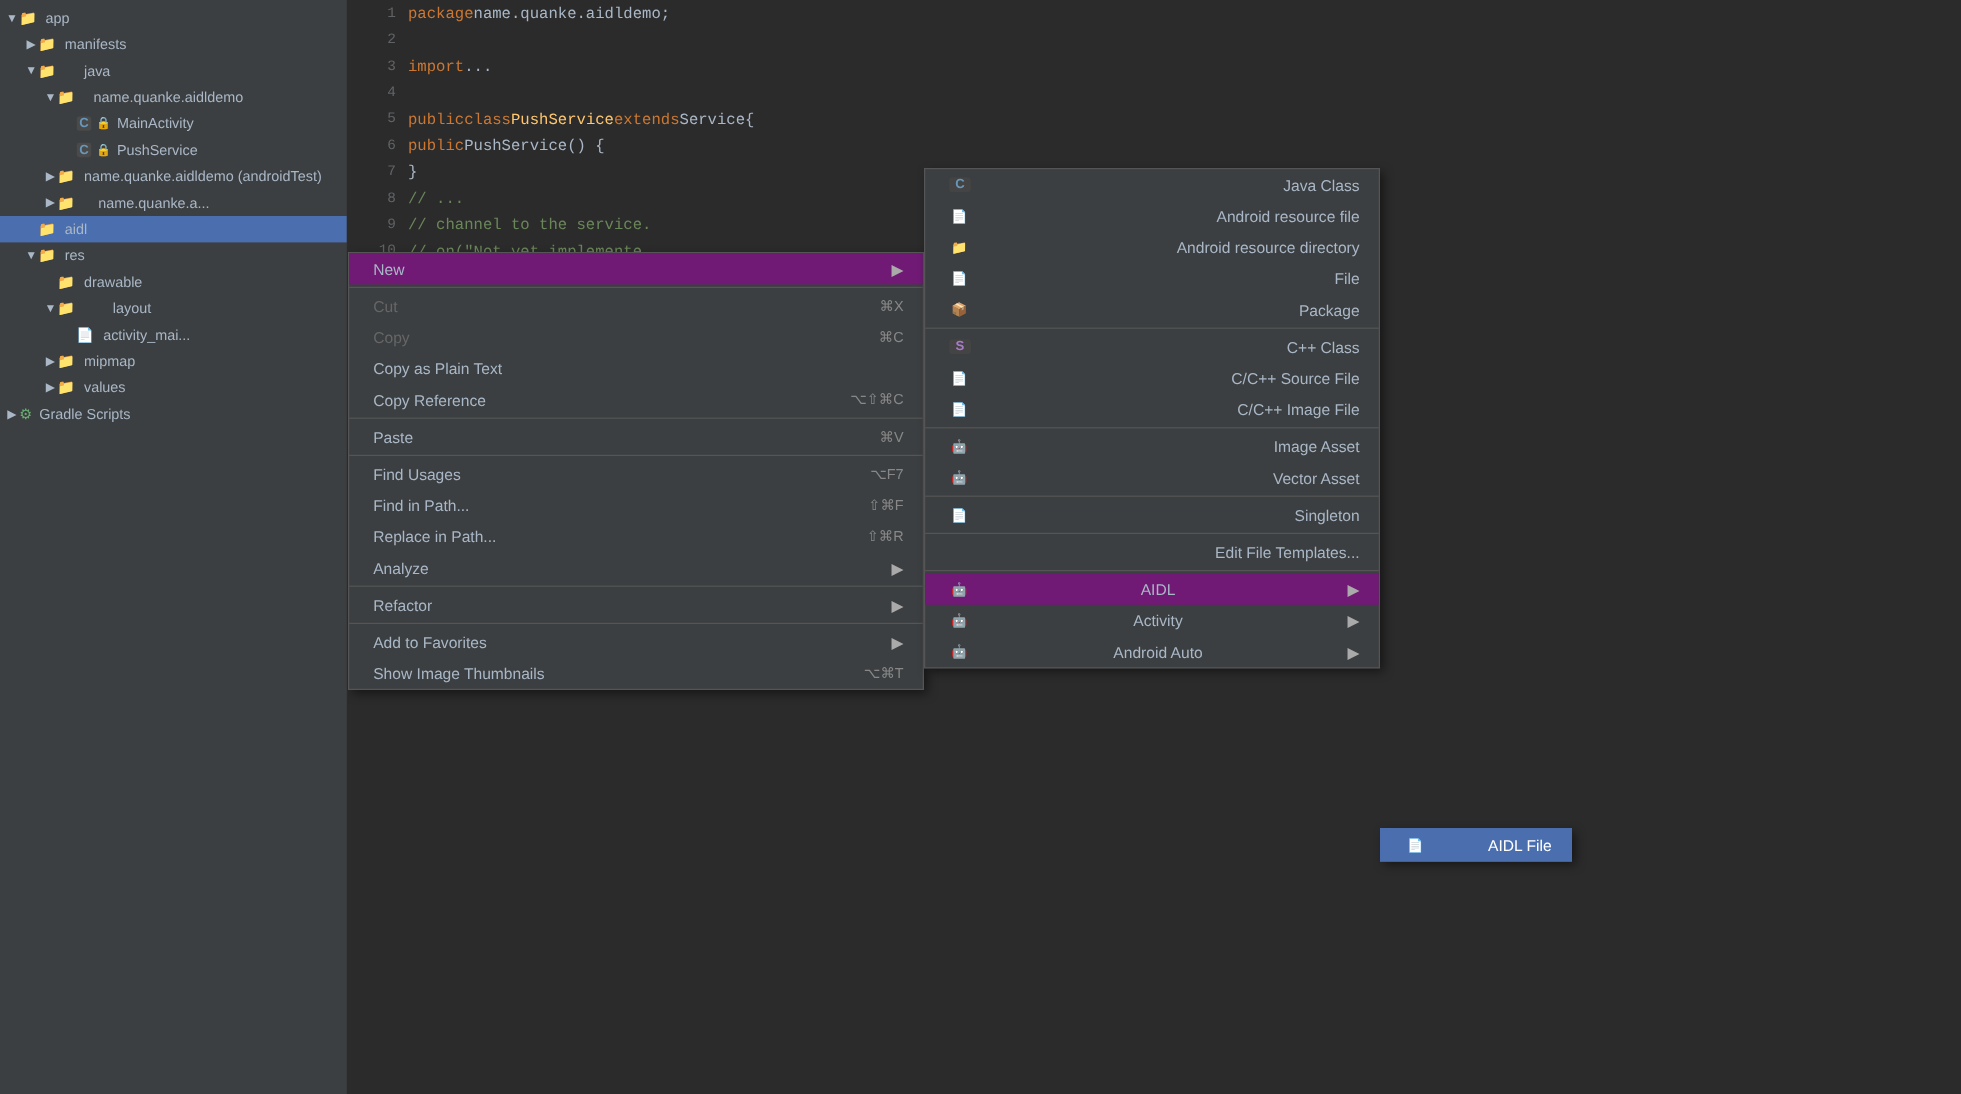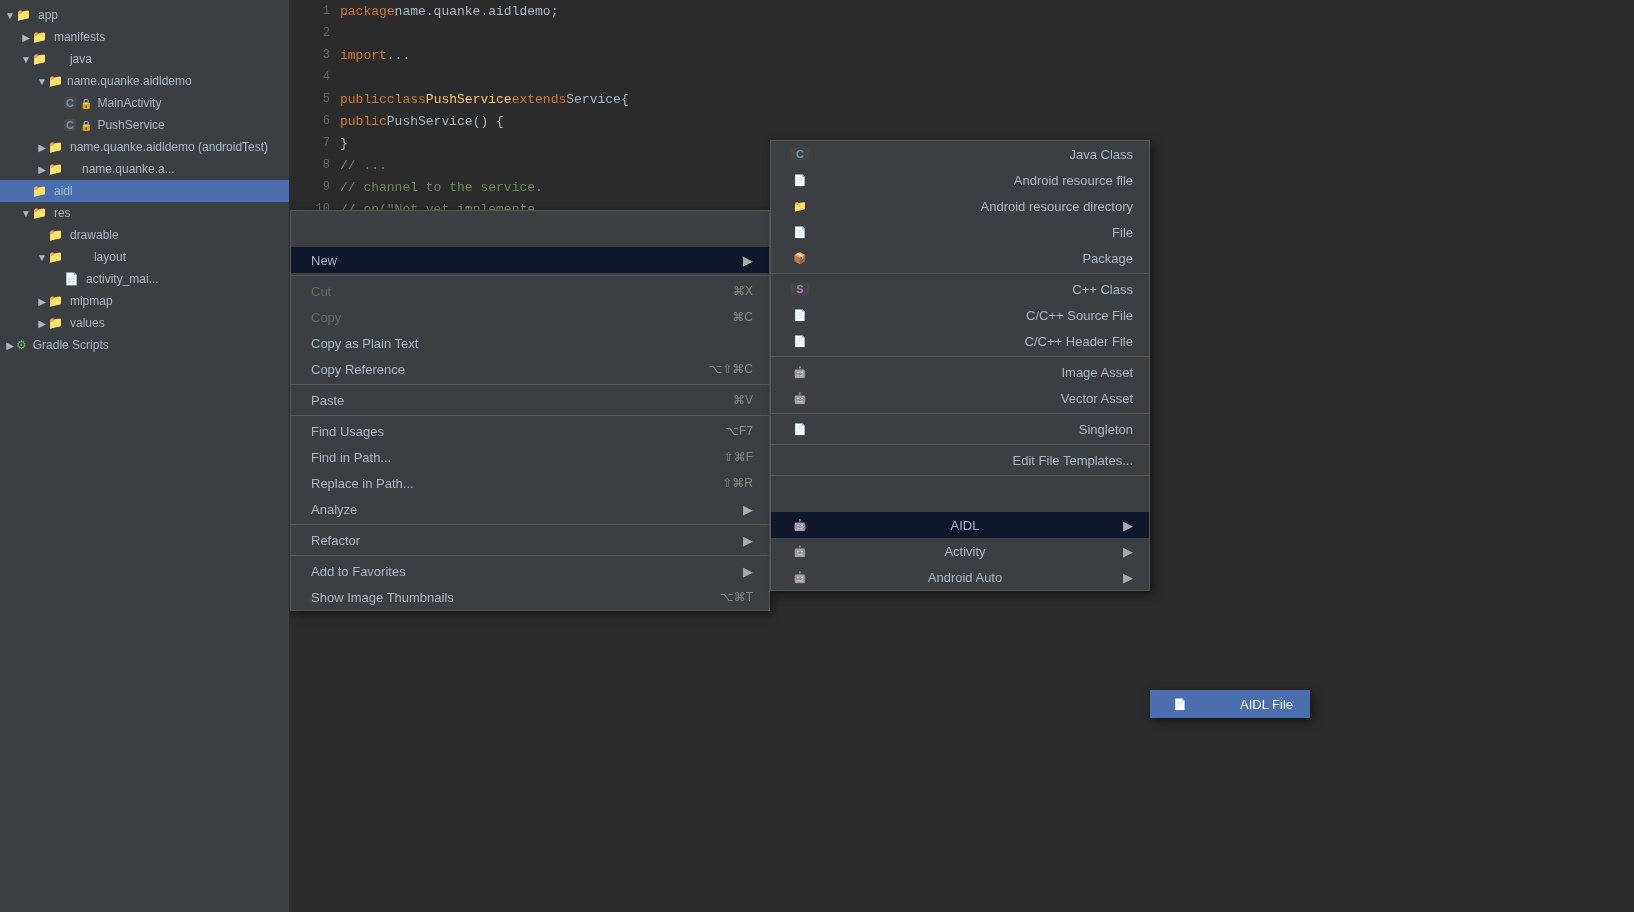--- a/index.html
+++ b/index.html
@@ -104,21 +104,21 @@
     .menu-item {
       display: flex;
       align-items: center;
       justify-content: space-between;
       padding: 4px 16px 4px 20px;
       cursor: pointer;
       height: 26px;
       font-size: 13px;
       color: #a9b7c6;
     }
-    .menu-item.highlighted { background: #0f172a; margin-top: 36px; }
+    .menu-item.highlighted { background: #701a75; }
     .menu-item.disabled { color: #666; }
 
     .menu-item .shortcut {
       color: #888;
       font-size: 12px;
       margin-left: 40px;
     }
     .menu-item .submenu-arrow {
       color: #aaa;
       margin-left: 8px;
@@ -180,21 +180,21 @@
         <span style="margin-left:3px;">manifests</span>
       </div>
       <div class="tree-item" style="padding-left: 20px;">
         <span class="arrow">▼</span>
         <span class="icon folder-icon">📁</span>
         <span style="margin-left:19px;">java</span>
       </div>
       <div class="tree-item" style="padding-left: 36px;">
         <span class="arrow">▼</span>
         <span class="icon folder-icon">📁</span>
-        <span style="margin-left:0;">name.quanke.aidldemo</span>
+        <span style="margin-left:11px;">name.quanke.aidldemo</span>
       </div>
       <div class="tree-item" style="padding-left: 52px;">
         <span class="arrow"> </span>
         <span class="icon" style="color:#6897bb; background:#4a4a4a; padding:0 2px; border-radius:2px; font-weight:bold; font-size:11px;">C</span>
                 <span class="icon" style="color:#aaa; margin-right:2px; font-size:10px;">🔒</span>
         <span style="margin-left:3px;">MainActivity</span>
       </div>
       <div class="tree-item" style="padding-left: 52px;">
         <span class="arrow"> </span>
         <span class="icon" style="color:#6897bb; background:#4a4a4a; padding:0 2px; border-radius:2px; font-weight:bold; font-size:11px;">C</span>
@@ -393,21 +393,21 @@
           <div class="menu-item">
             <span class="item-icon" style="color:#a97bc8; background:#444; font-weight:bold; font-size:11px; border-radius:2px;">S</span>
             <span>C++ Class</span>
           </div>
           <div class="menu-item">
             <span class="item-icon" style="color:#7a9fc2;">📄</span>
             <span>C/C++ Source File</span>
           </div>
           <div class="menu-item">
             <span class="item-icon" style="color:#7a9fc2;">📄</span>
-            <span>C/C++ Header File</span>
+            <span>C/C++ Image File</span>
           </div>
           <div class="menu-separator"></div>
           <div class="menu-item">
             <span class="item-icon" style="color:#6cad74;">🤖</span>
             <span>Image Asset</span>
           </div>
           <div class="menu-item">
             <span class="item-icon" style="color:#6cad74;">🤖</span>
             <span>Vector Asset</span>
           </div>

